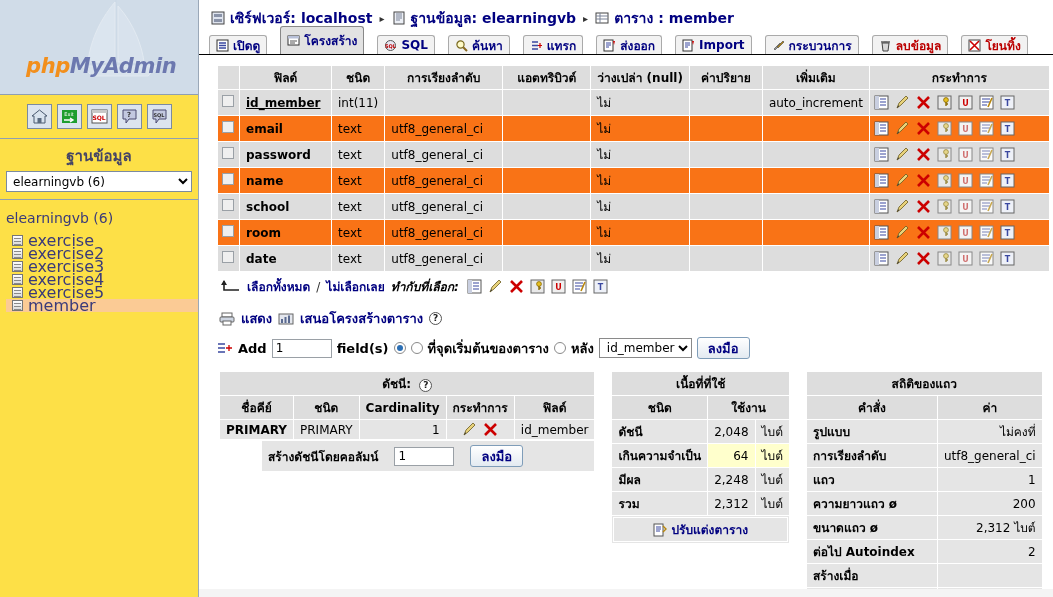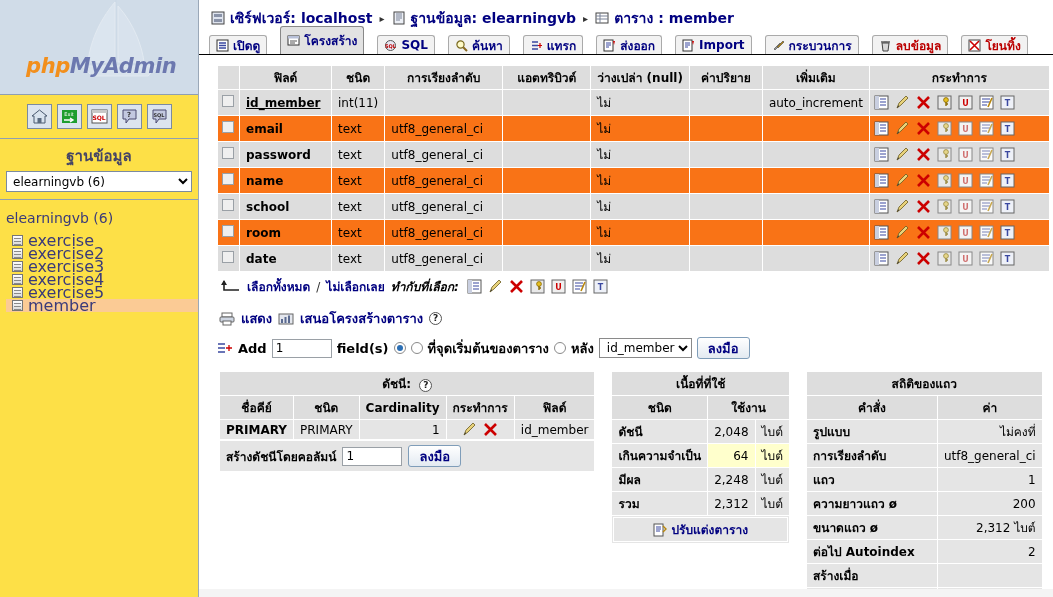--- a/index.html
+++ b/index.html
@@ -312,25 +312,26 @@
     background: #E5E5E5;
     white-space: nowrap;
     height: 18px;
   }
   table.info td.lbl { font-weight: bold; text-align: left; }
   table.info td.num { text-align: right; }
   table.info td.hl { background: #FFFFCC; text-align: right; }
   table.info td.unit { text-align: left; }
   .idx-bottom {
     background: #E5E5E5;
-    display: flex; align-items: center; gap: 6px;
+    display: flex; align-items: center; gap: 16px;
     padding: 4px 6px;
     font-size: 12px;
     font-weight: bold;
     border: 1px solid #fff;
+    margin-left: 42px;
   }
   .tbl-footlink {
     display: flex; align-items: center; justify-content: center;
     gap: 4px;
     background: #E5E5E5;
     border: 1px solid #fff;
     padding: 2px;
     font-size: 12px;
     font-weight: bold;
     color: #000080;

